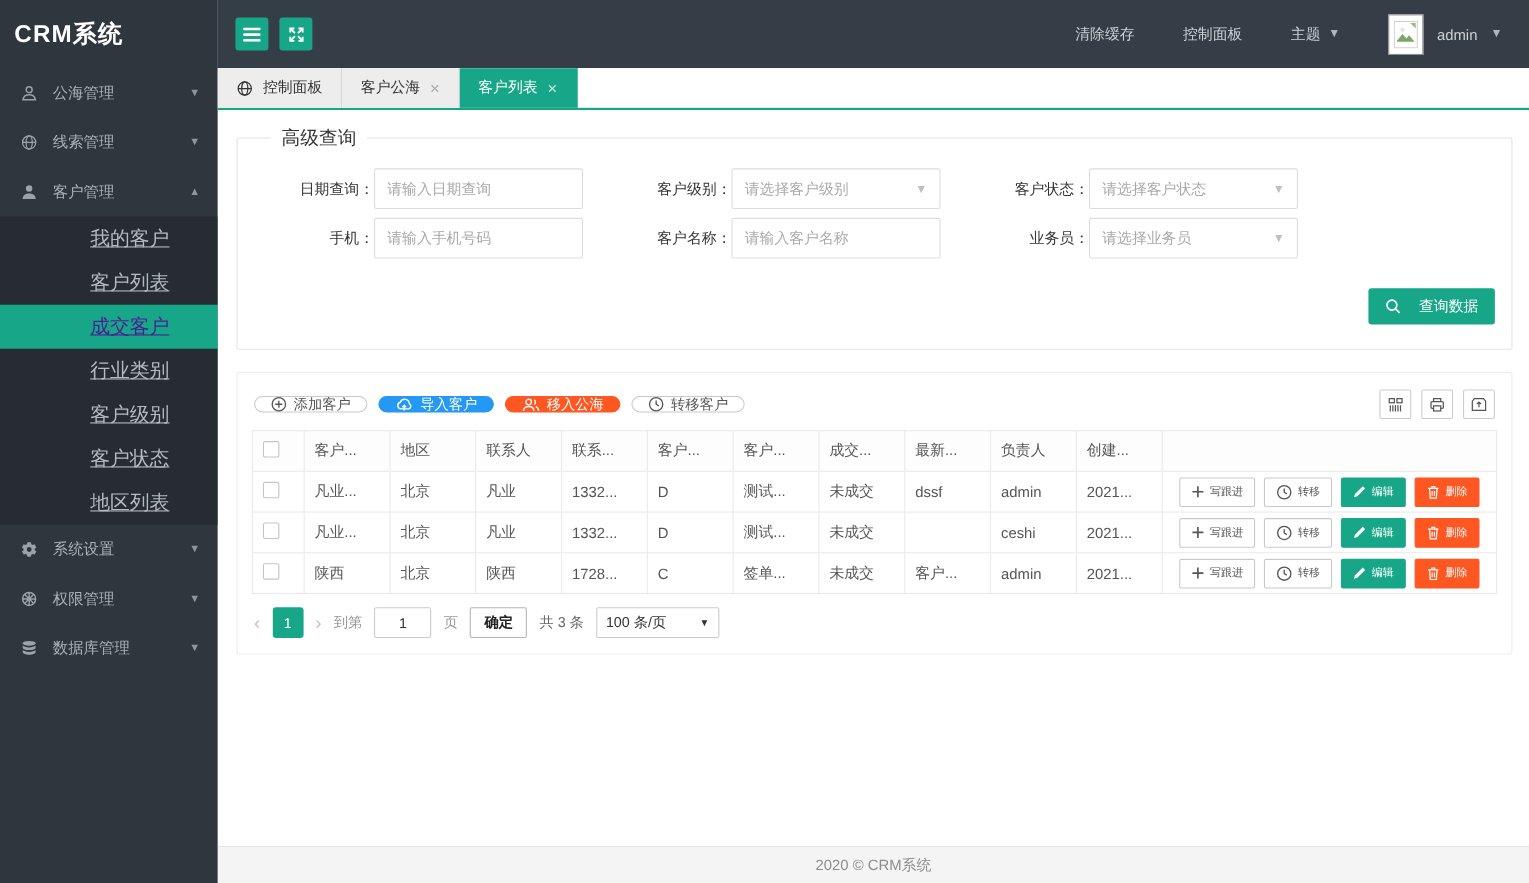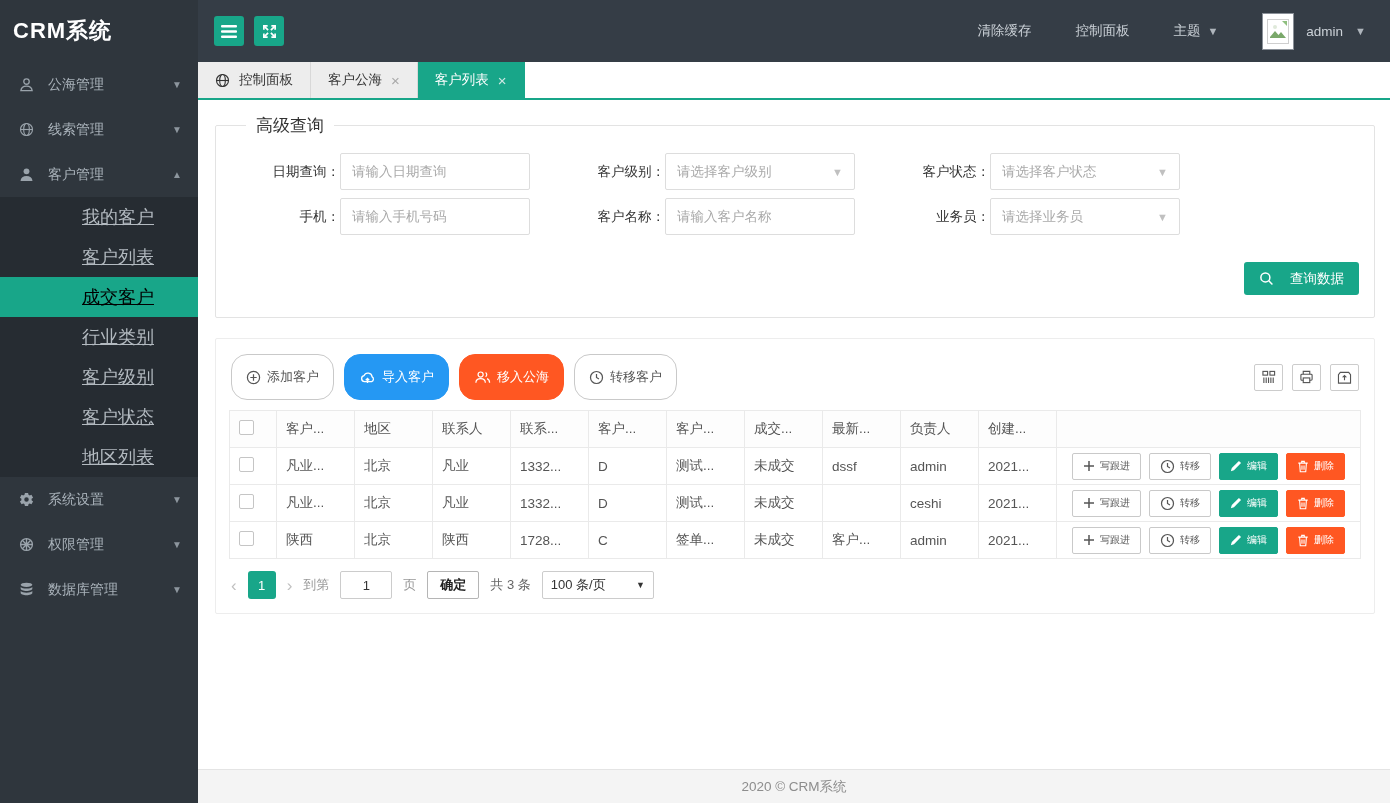--- a/index.html
+++ b/index.html
@@ -9,21 +9,21 @@
   
   .sidebar { width:198px; flex-shrink:0; background:#2f363d; display:flex; flex-direction:column; }
   .logo { height:62px; display:flex; align-items:center; padding-left:13px; color:#fff;
           font-size:22px; font-weight:bold; letter-spacing:1px; }
   .nav-item { height:45px; display:flex; align-items:center; padding:0 16px 0 18px; gap:13px;
               color:#a9b2ba; font-size:14px; cursor:pointer; }
   .nav-item .nav-icon { width:17px; display:flex; justify-content:center; color:#9aa3ab; }
   .nav-item .caret { margin-left:auto; font-size:11px; color:#8d969e; }
   .submenu { background:#262c32; }
   .submenu-item { height:40px; line-height:40px; padding-left:82px; color:#b3bac0; font-size:18px; cursor:pointer;text-decoration:underline; }
-  .submenu-item.active { background:var(--primary); color:#000000; }
+  .submenu-item.active { background:var(--primary); color:#4c1d95; }
 
   
   .main { flex:1; min-width:0; display:flex; flex-direction:column; }
 
   .topbar { height:62px; background:#353d46; display:flex; align-items:center; padding:0 24px 0 16px; }
   .sq-btn { width:30px; height:30px; border:none; background:var(--primary); border-radius:3px;
             display:flex; align-items:center; justify-content:center; margin-right:10px; cursor:pointer; }
   .topbar-right { margin-left:auto; display:flex; align-items:center; gap:44px; color:#ccd2d8; font-size:13.5px; }
   .top-link { cursor:pointer; }
   .theme { display:flex; align-items:center; gap:7px; cursor:pointer; }
@@ -56,21 +56,21 @@
               font-size:13.5px; cursor:pointer; background:#fff; }
   .q-select .sel-caret { color:#c0c0c0; font-size:11px; }
   .q-actions { display:flex; justify-content:flex-end; margin-top:27px; margin-right:3px; }
   .btn-search { height:33px; border:none; border-radius:3px; background:var(--primary); color:#fff;
                 display:flex; align-items:center; gap:16px; padding:0 15px; font-size:13.5px;
                 font-family:inherit; cursor:pointer; }
 
   
   .table-panel { border:1px solid #ededed; border-radius:2px; padding:7px 13px 0; }
   .toolbar { display:flex; align-items:center; padding:8px 2px 10px; }
-  .pill { height:46px; border-radius:16px; border:1px solid #c9c9c9; background:#fff; color:#555;
+  .pill { height:15px; border-radius:16px; border:1px solid #c9c9c9; background:#fff; color:#555;
           display:flex; align-items:center; gap:6px; padding:0 14px; font-size:13px;
           font-family:inherit; cursor:pointer; margin-right:10px; }
   .pill.blue { background:var(--blue); border-color:var(--blue); color:#fff; }
   .pill.orange { background:var(--orange); border-color:var(--orange); color:#fff; }
   .toolbar-tools { margin-left:auto; display:flex; gap:9px; }
   .tool-btn { width:29px; height:27px; border:1px solid #ccc; background:#fff; border-radius:2px;
               display:flex; align-items:center; justify-content:center; color:#555; cursor:pointer; }
 
   table.grid { width:100%; border-collapse:collapse; font-size:13.5px; color:#555; table-layout:fixed; }
   .grid th, .grid td { border:1px solid #eaeaea; height:37px; padding:0 9px; text-align:left;

